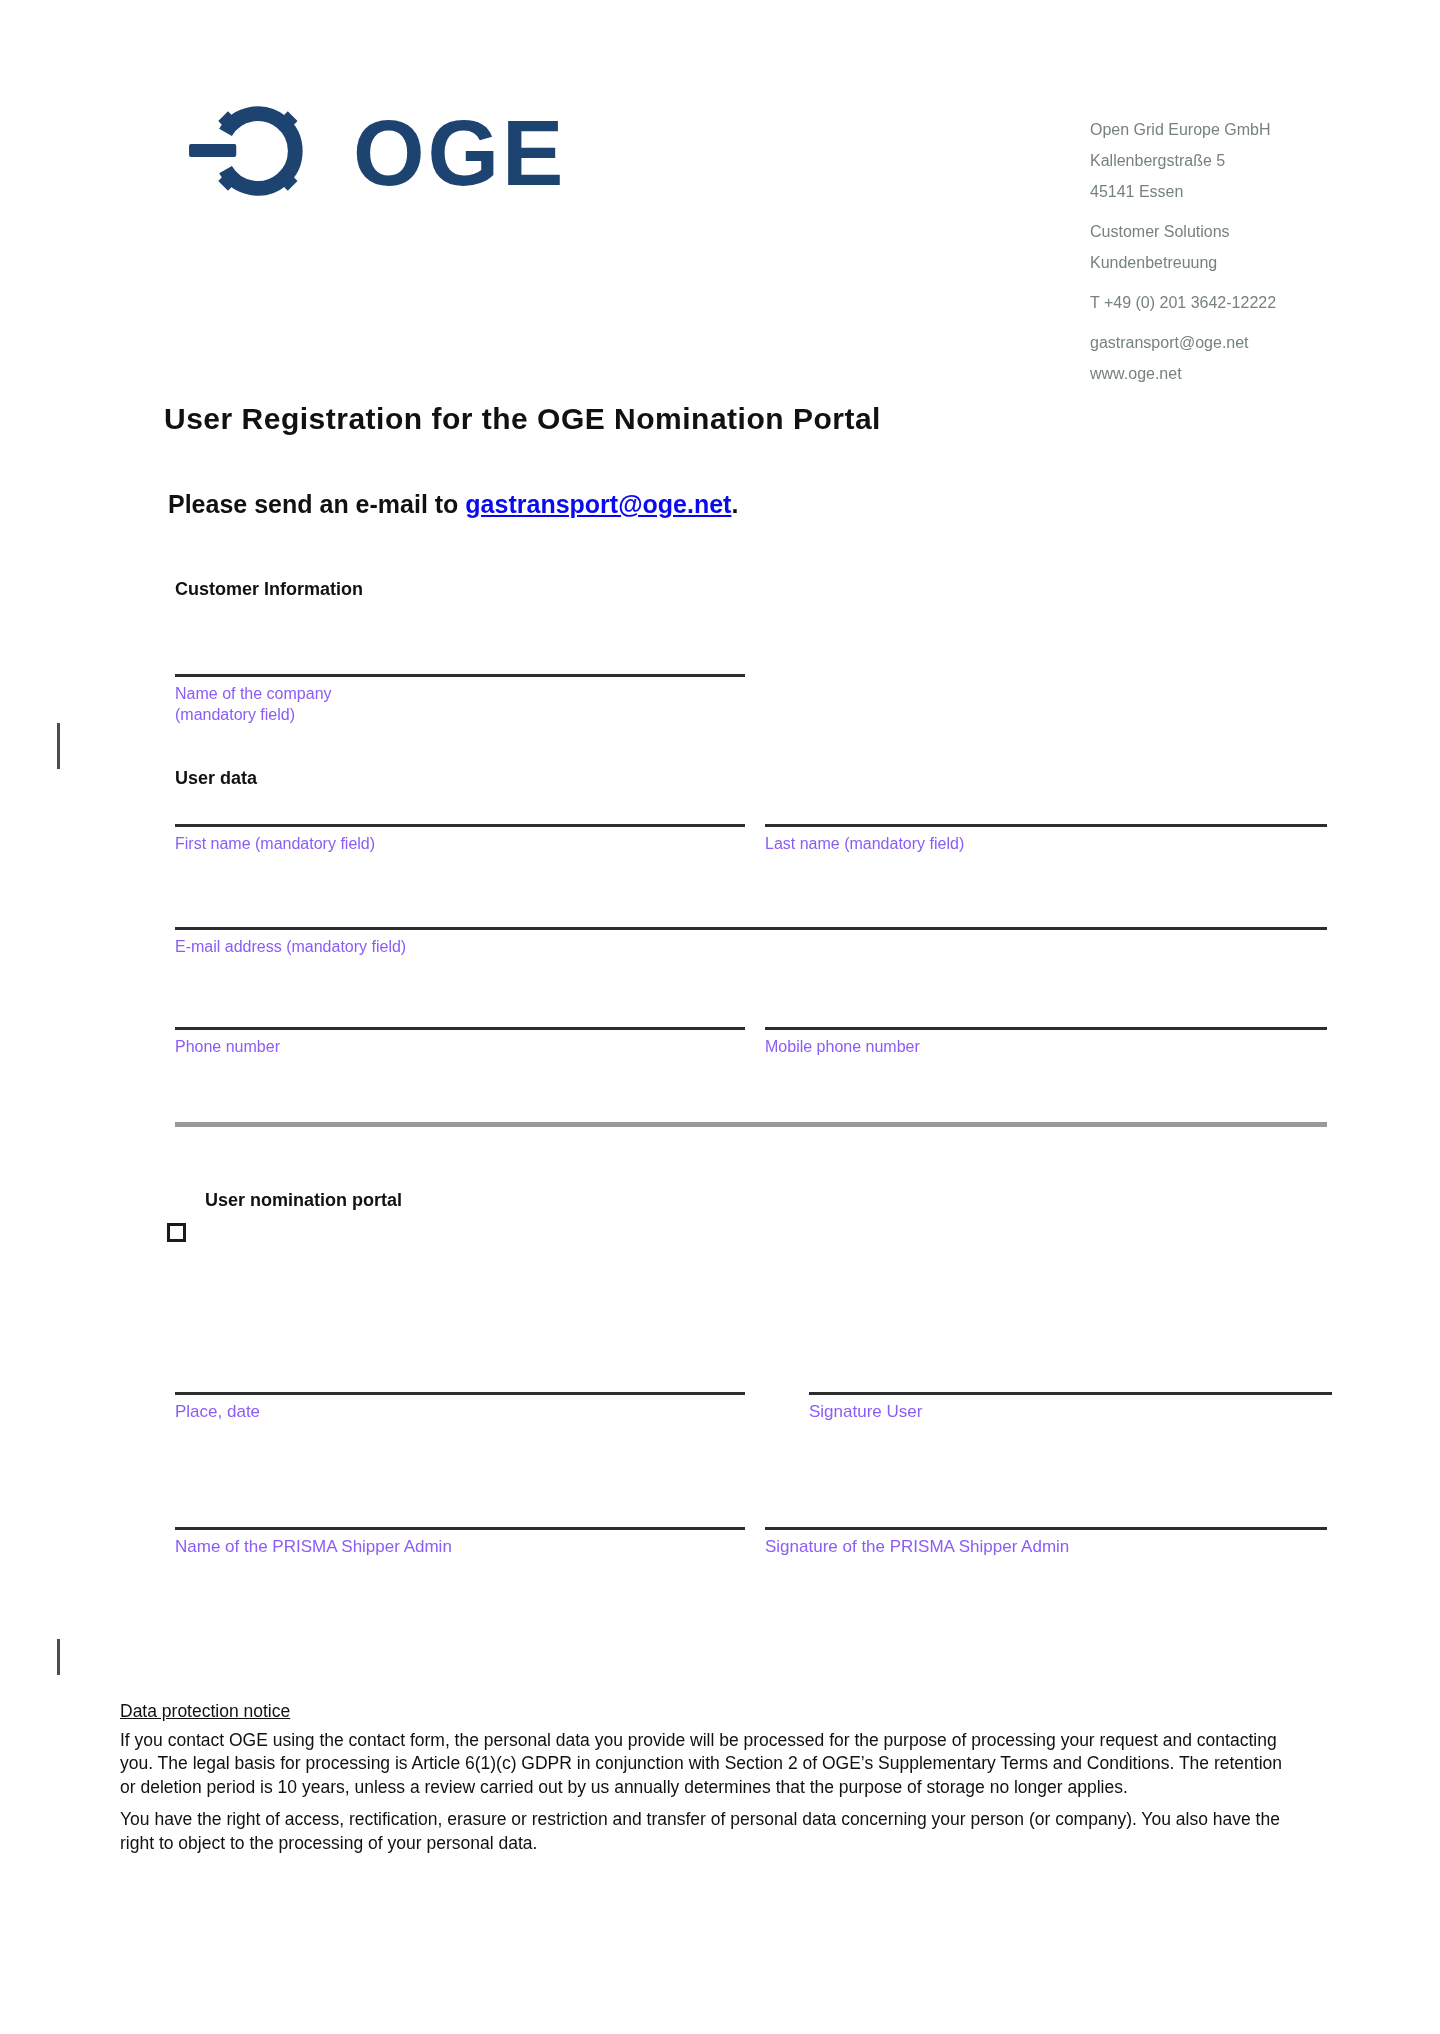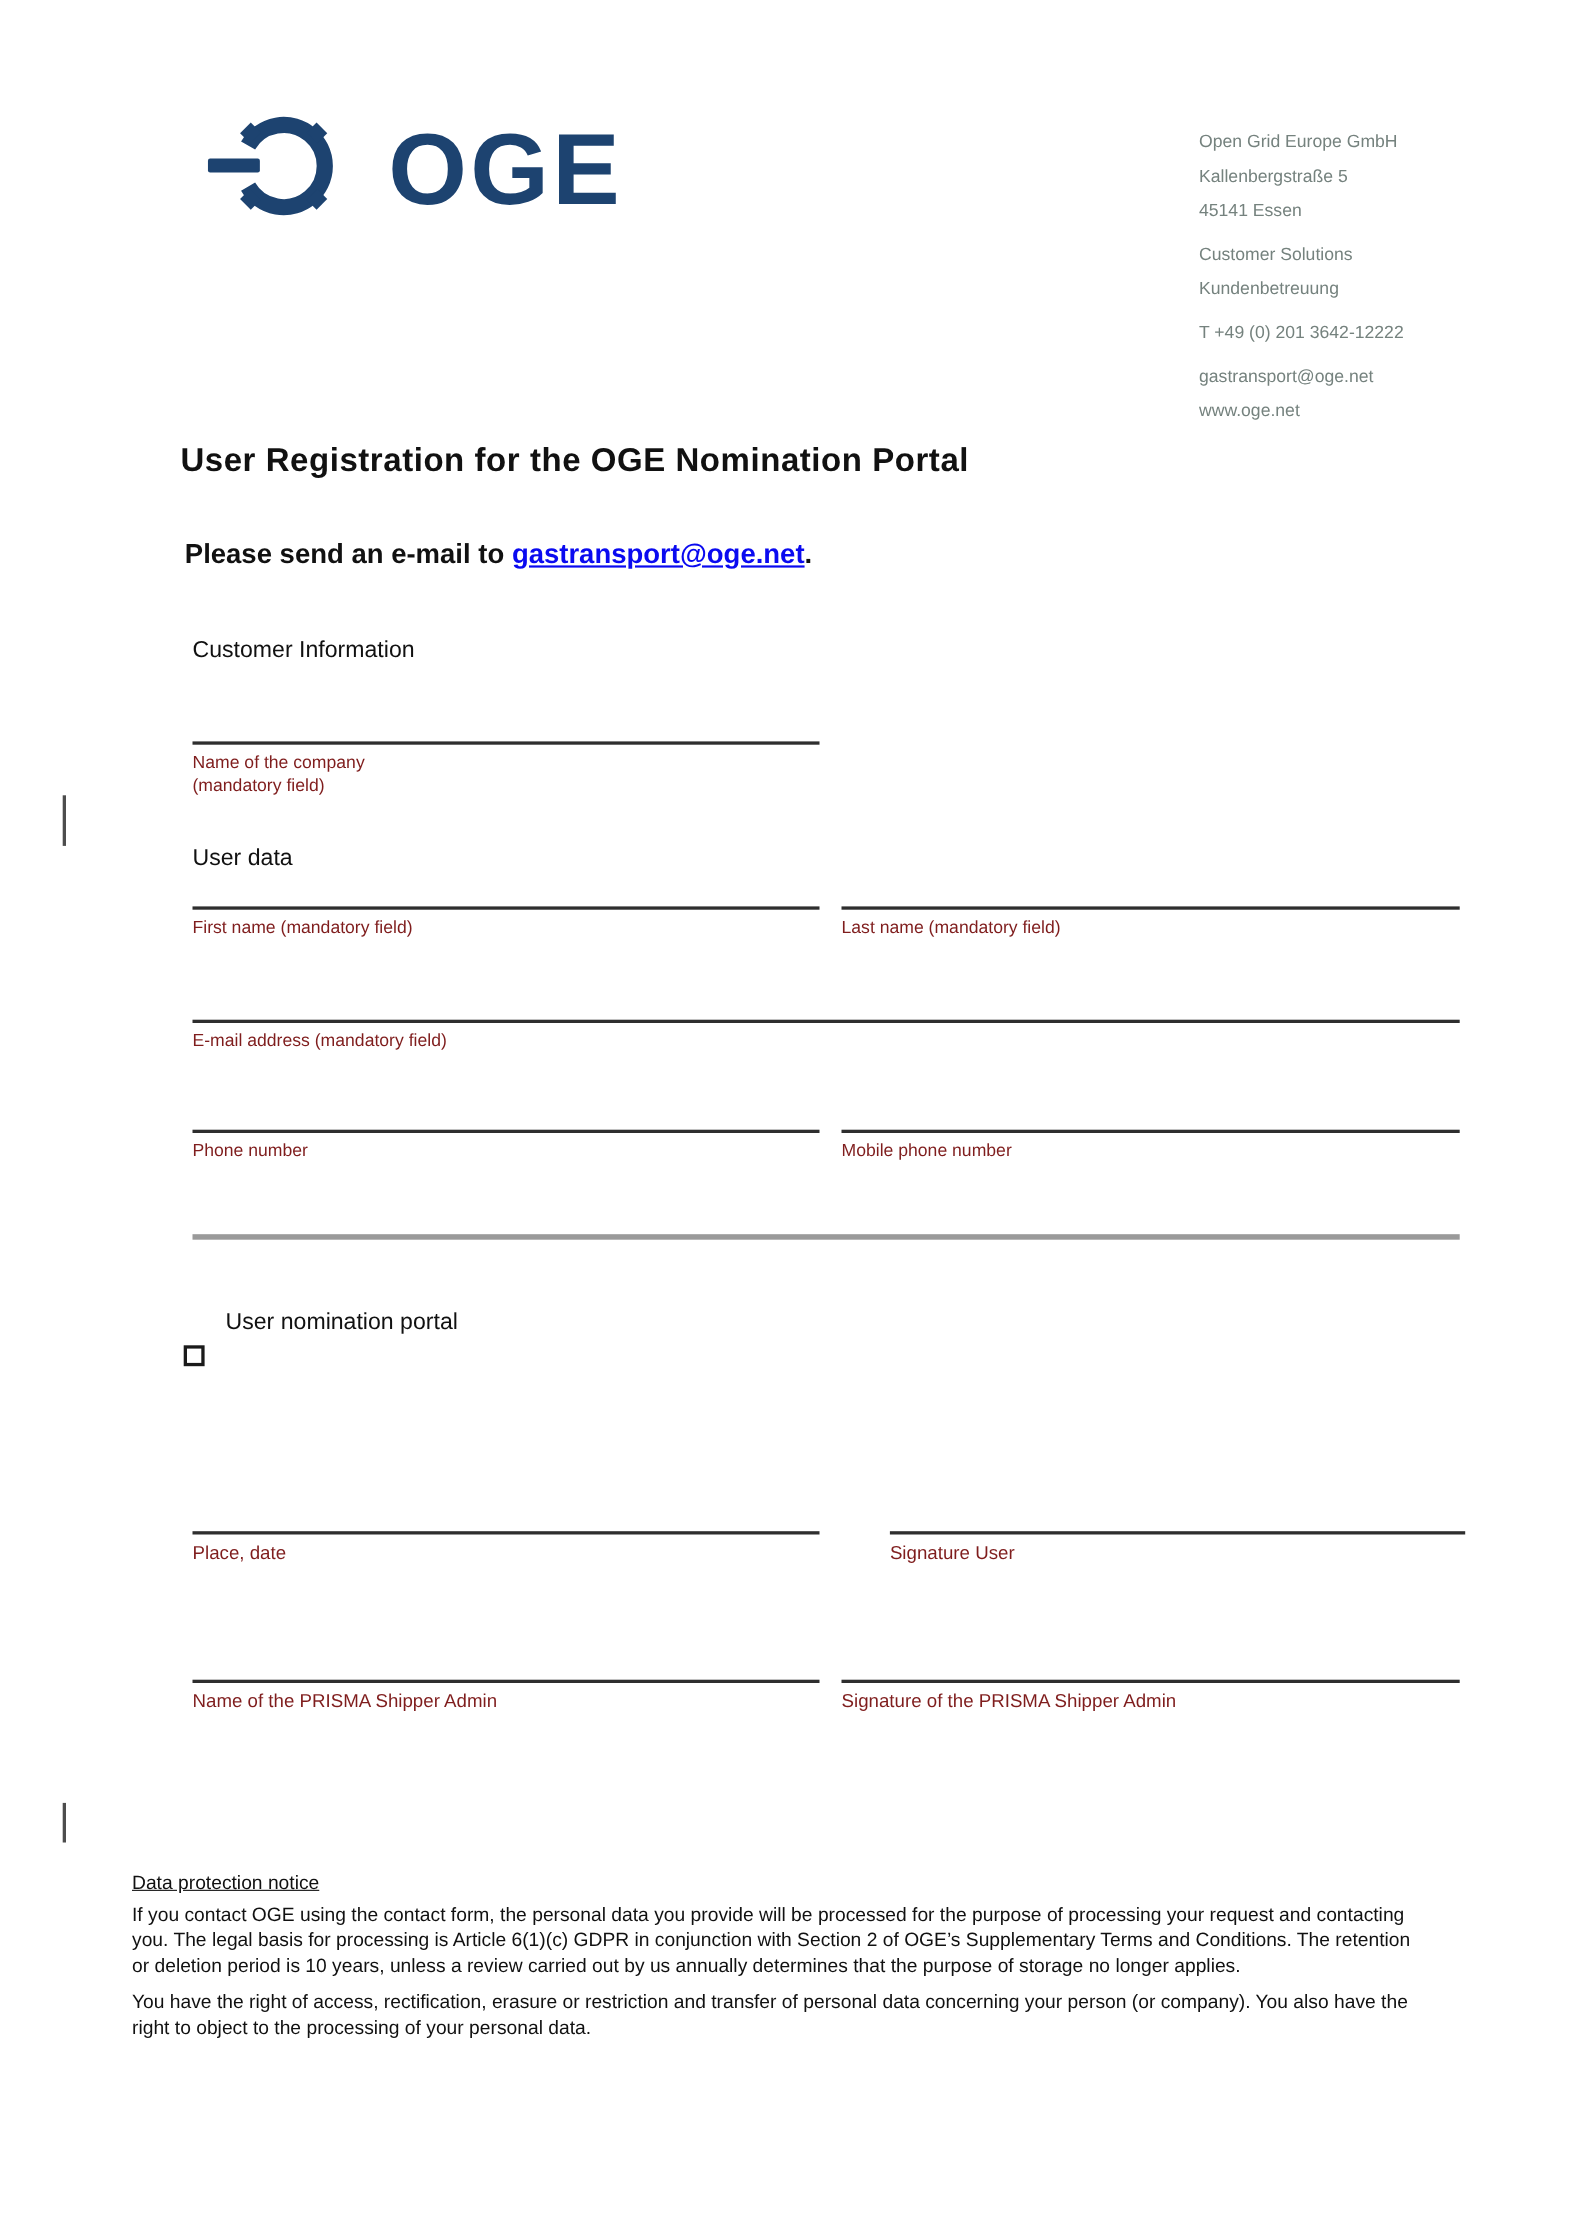--- a/index.html
+++ b/index.html
@@ -40,28 +40,28 @@
     position:absolute; left:164px; top:402px;
     font-size:30px; font-weight:700; letter-spacing:0.5px;
   }
   .intro{
     position:absolute; left:168px; top:490px;
     font-size:25px; font-weight:700;text-align:center;
   }
   .intro a{ color:var(--link); text-decoration:underline; cursor:pointer;}
   
   .section-heading{
-    position:absolute; font-size:21px; font-weight:400;
+    position:absolute; font-size:18px; font-weight:700;
   }
   .h-customer{ left:175px; top:579px; }
   .h-userdata{ left:175px; top:768px; }
   .field{ position:absolute; }
   .rule{ height:3px; background:var(--rule); }
   .flabel{
-    font-size:16px; line-height:21px; color:#7f1d1d; margin-top:6px;
+    font-size:16px; line-height:21px; color:#8b5cf6; margin-top:6px;
   }
   .divider{
     position:absolute; left:175px; top:1122px; width:1152px; height:5px;
     background:var(--divider);
   }
   
   .h-nomination{ left:205px; top:1190px; }
   .checkbox{
     position:absolute; left:167px; top:1223px;
     width:19px; height:19px;

